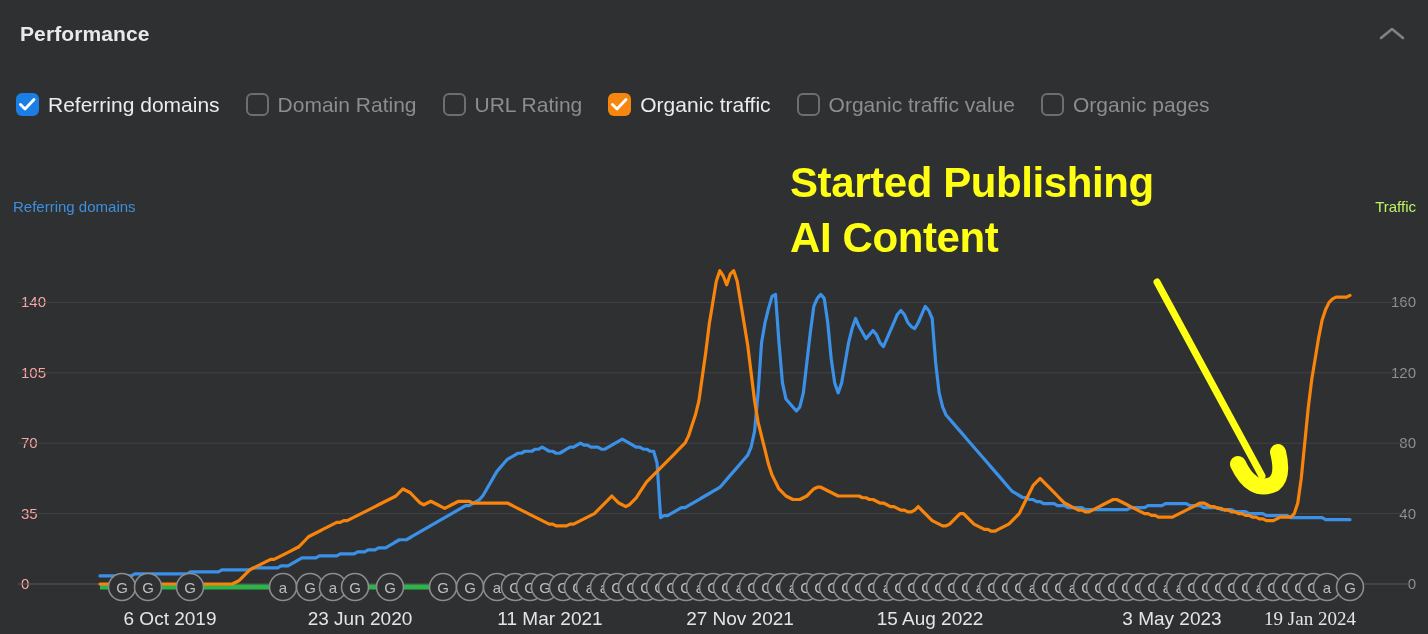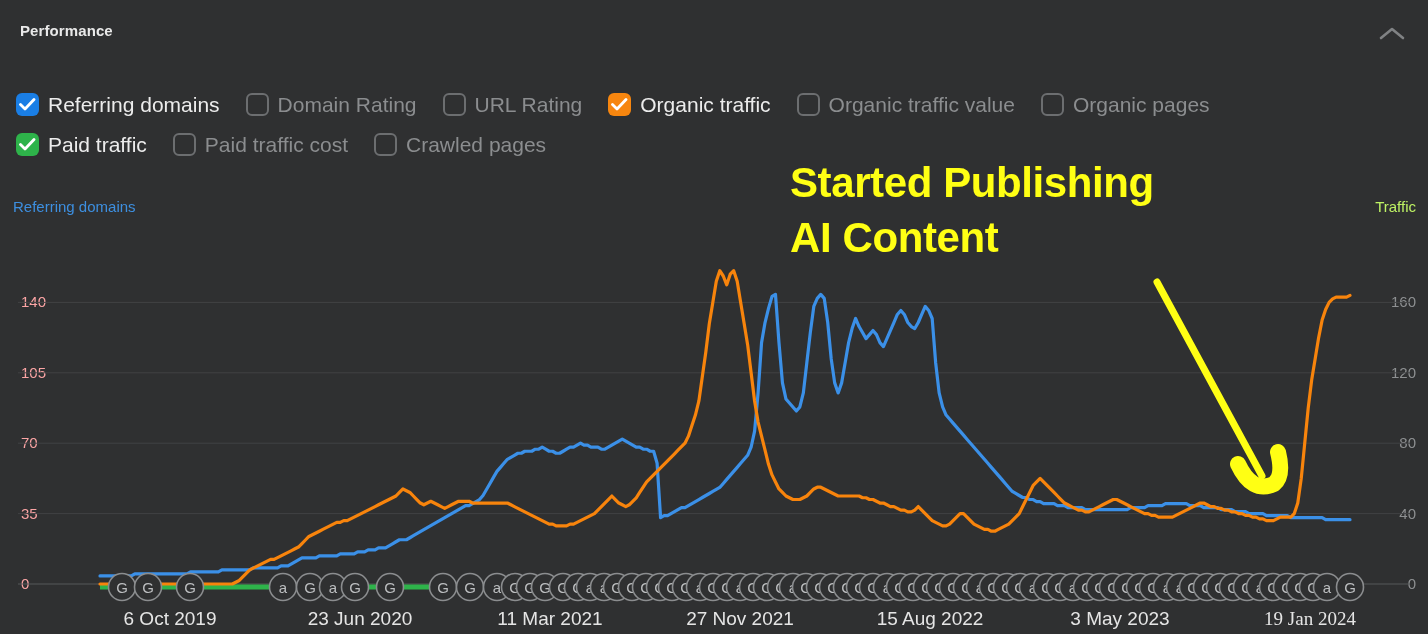--- a/index.html
+++ b/index.html
@@ -19,21 +19,21 @@
   
   .panel-header {
     position: absolute;
     left: 0; top: 0;
     width: 1428px;
     height: 72px;
   }
   .panel-title {
     position: absolute;
     left: 20px; top: 22px;
-    font-size: 15px;
+    font-size: 21px;
     font-weight: bold;
     color: #e9e9e9;
     letter-spacing: 0.1px;
   }
   .collapse-btn {
     position: absolute;
     right: 14px; top: 14px;
     width: 44px; height: 40px;
     display: flex;
     align-items: center;
@@ -182,38 +182,20 @@
       </div>
       <div class="metric unchecked">
         <span class="cb off"></span>
         <span class="metric-label">Organic traffic value</span>
       </div>
       <div class="metric unchecked">
         <span class="cb off"></span>
         <span class="metric-label">Organic pages</span>
       </div>
     </div>
-  <div class="metric-row" id="metric-row-1">
-      <div class="metric checked">
-        <span class="cb on" style="background: rgb(46, 179, 74);">
-          <svg width="17" height="15" viewBox="0 0 17 15">
-            <path d="M1.5 7.5 L6 12 L15 2.5" fill="none" stroke="#ffffff" stroke-width="2.8" stroke-linecap="round" stroke-linejoin="round"></path>
-          </svg>
-        </span>
-        <span class="metric-label">Paid traffic</span>
-      </div>
-      <div class="metric unchecked">
-        <span class="cb off"></span>
-        <span class="metric-label">Paid traffic cost</span>
-      </div>
-      <div class="metric unchecked">
-        <span class="cb off"></span>
-        <span class="metric-label">Crawled pages</span>
-      </div>
-    </div>
 </div>
 
 <div class="chart-area">
 
   <div class="axis-title left">Referring domains</div>
   <div class="axis-title right">Traffic</div>
 
   <div id="ytick-left">
       <div class="ytick left" style="top: 118.4px;">140</div>
       <div class="ytick left" style="top: 188.8px;">105</div>
@@ -227,21 +209,21 @@
       <div class="ytick right" style="top: 259.2px;">80</div>
       <div class="ytick right" style="top: 329.6px;">40</div>
       <div class="ytick right" style="top: 400px;">0</div>
     </div>
   <div id="xticks">
       <div class="xtick" style="left: 170px;">6 Oct 2019</div>
       <div class="xtick" style="left: 360px;">23 Jun 2020</div>
       <div class="xtick" style="left: 550px;">11 Mar 2021</div>
       <div class="xtick" style="left: 740px;">27 Nov 2021</div>
       <div class="xtick" style="left: 930px;">15 Aug 2022</div>
-      <div class="xtick" style="left: 1120px;">3 May 2023</div>
+      <div class="xtick" style="left: 1172px;">3 May 2023</div>
       <div class="xtick" style="left: 1310px; font-family: Liberation Serif, serif;">19 Jan 2024</div>
     </div>
 
   <svg class="chart-svg" id="plot" width="1428" height="458">
       <line x1="18" y1="126.39999999999998" x2="1410" y2="126.39999999999998" stroke="#414244" stroke-width="1"></line>
       <line x1="18" y1="196.8" x2="1410" y2="196.8" stroke="#414244" stroke-width="1"></line>
       <line x1="18" y1="267.2" x2="1410" y2="267.2" stroke="#414244" stroke-width="1"></line>
       <line x1="18" y1="337.6" x2="1410" y2="337.6" stroke="#414244" stroke-width="1"></line>
       <line x1="18" y1="408" x2="1410" y2="408" stroke="#56585a" stroke-width="1"></line>
       <line x1="100" y1="411" x2="1350" y2="411" stroke="#2eb34a" stroke-width="5" stroke-linecap="butt"></line>

